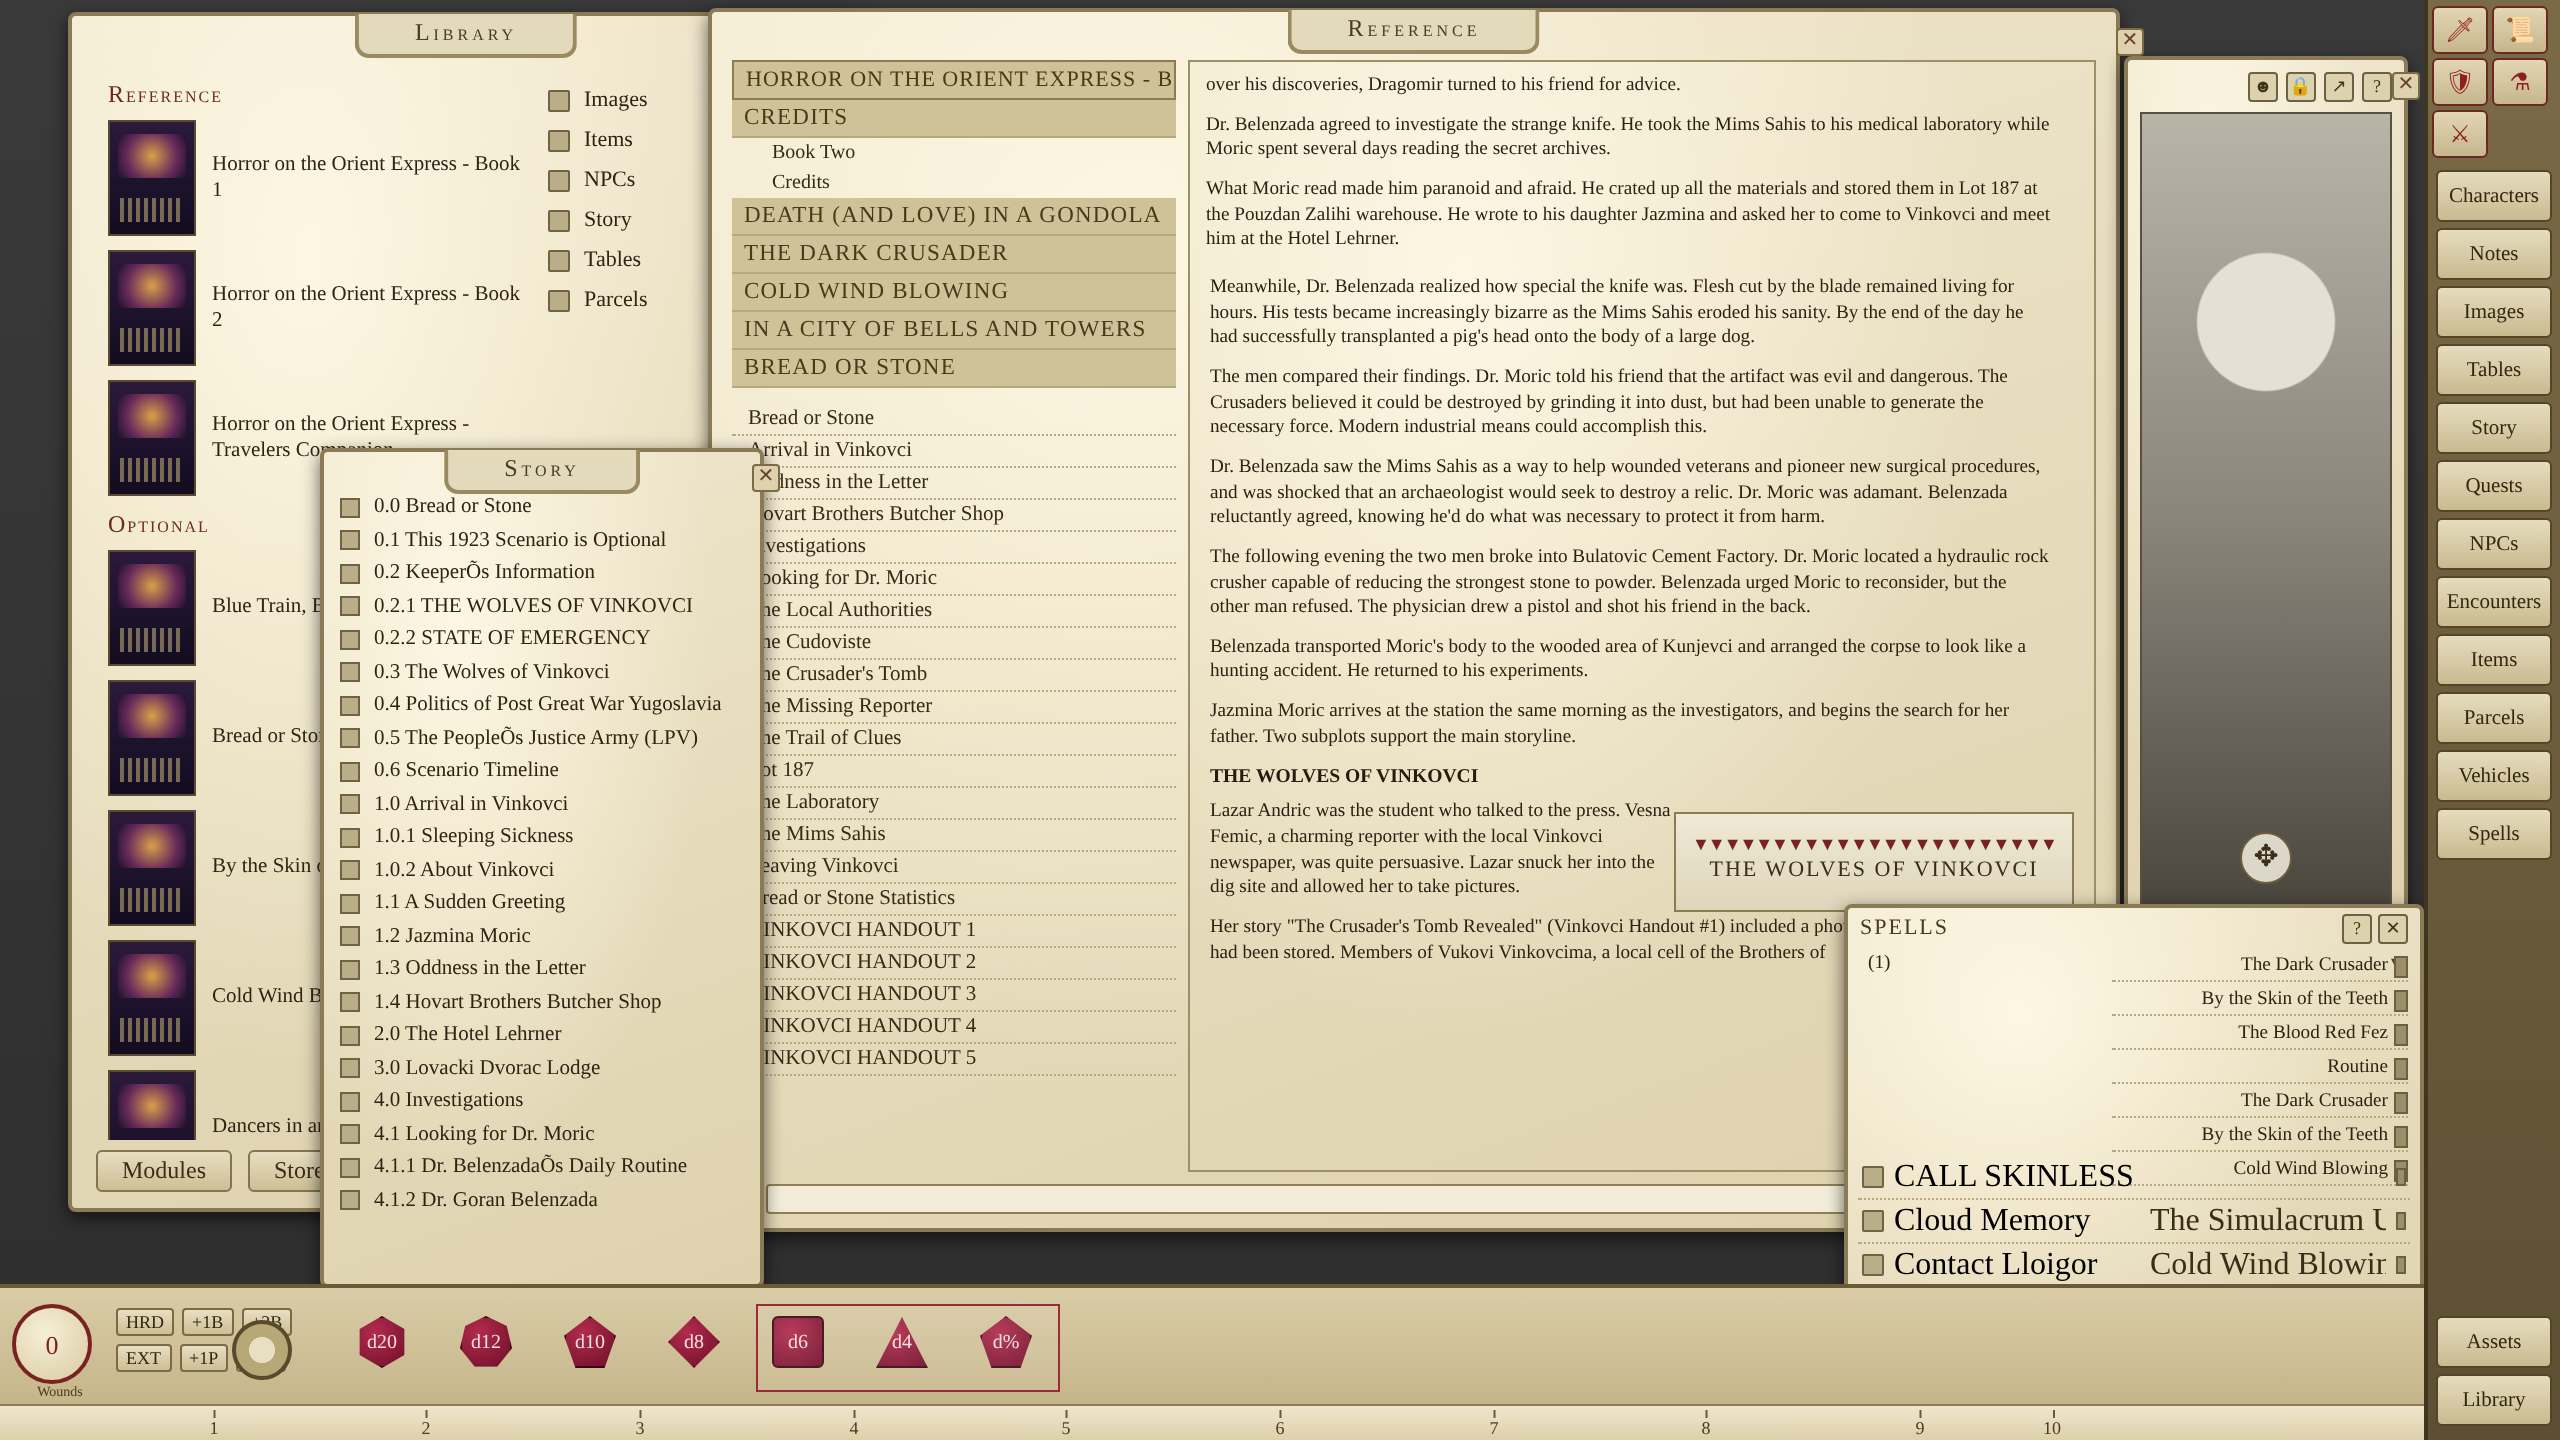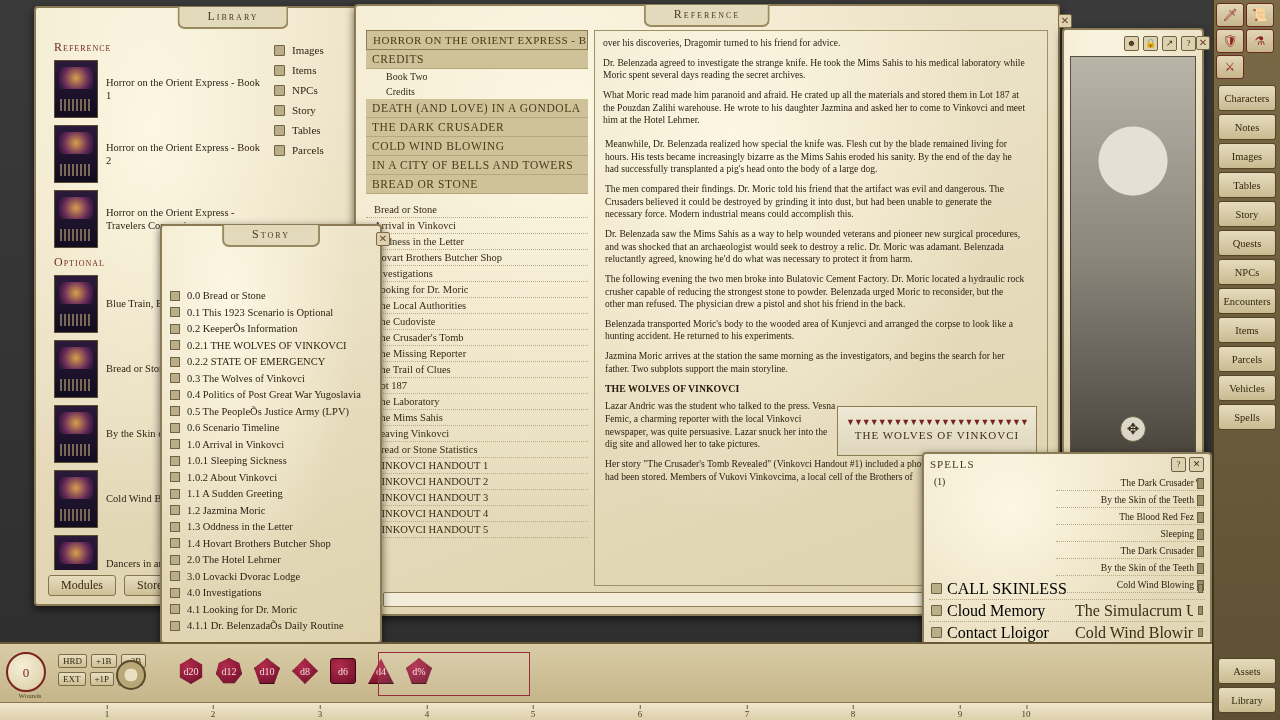--- a/index.html
+++ b/index.html
@@ -156,21 +156,21 @@
     display: flex; align-items: center; gap: 6px;
   }
   .ref-input {
     flex: 1; height: 15px; background: #f2ecd8;
     border: 1px solid #8e7f57; border-radius: 2px;
   }
   .nav-arrow { font-size: 11px; color: #4b3c20; cursor: pointer; padding: 0 4px; }
 
   
   #story { left: 160px; top: 224px; width: 222px; height: 420px; }
-  .story-body { position: absolute; inset: 22px 8px 8px 8px; overflow: hidden; margin-top: 42px; }
+  .story-body { position: absolute; inset: 22px 8px 8px 8px; overflow: hidden; }
   .story-row { display: flex; align-items: center; gap: 7px; margin-bottom: 5.5px; }
   .story-box {
     width: 10px; height: 10px; flex: none;
     background: #b9ae88; border: 1px solid #6f6344;
   }
   .story-label { font-size: 10.5px; color: #2d2414; }
 
   
   #sidebar {
     position: absolute; right: 0; top: 0; width: 68px; height: 720px;
@@ -255,21 +255,21 @@
     background: linear-gradient(#efe6cc,#ddd0ab);
     border-top: 1px solid #8b7b53;
   }
   .ruler-tick {
     position: absolute; bottom: 1px; font-size: 9px; color: #4a3c20;
     transform: translateX(-50%);
   }
   .ruler-tick::before {
     content: ""; position: absolute; left: 50%; top: -4px; width: 1px; height: 4px; background: #6b5a38;
   }
-  .dice-row { position: absolute; left: 178px; top: 14px; display: flex; gap: 12px; align-items: center; }
+  .dice-row { position: absolute; left: 178px; top: 14px; display: flex; gap: 26px; align-items: center; }
   .die {
     width: 26px; height: 26px; background: radial-gradient(circle at 35% 30%, #b22b4c, #6e0f2a);
     border: 1px solid #3c0713; color: #f3dede; font-size: 10px;
     display: flex; align-items: center; justify-content: center;
   }
   .d20 { clip-path: polygon(50% 0,93% 25%,93% 75%,50% 100%,7% 75%,7% 25%); }
   .d12 { clip-path: polygon(50% 0,90% 19%,100% 62%,72% 97%,28% 97%,0 62%,10% 19%); }
   .d10 { clip-path: polygon(50% 0,100% 38%,78% 100%,22% 100%,0 38%); }
   .d8  { clip-path: polygon(50% 0,100% 50%,50% 100%,0 50%); }
   .d6  { clip-path: none; border-radius: 3px; }
@@ -572,21 +572,21 @@
     </div>
     <div class="sl-top-row" style="position:absolute;top:20px;left:6px;right:6px;">
       <span style="font-size:9.6px;color:#2c2313">(1)</span>
       <span style="font-size:9px;color:#4a3c20">▾</span>
     </div>
 
     <div class="sl-right-list">
       <div class="sl-right-item">The Dark Crusader</div>
       <div class="sl-right-item">By the Skin of the Teeth</div>
       <div class="sl-right-item">The Blood Red Fez</div>
-      <div class="sl-right-item">Sleeping</div>
+      <div class="sl-right-item">Routine</div>
       <div class="sl-right-item">The Dark Crusader</div>
       <div class="sl-right-item">By the Skin of the Teeth</div>
       <div class="sl-right-item">Cold Wind Blowing</div>
     </div>
 
     <div style="position:absolute;left:5px;right:5px;bottom:6px;">
       <div class="sl-item">
         <span class="lib-ico"></span>
         <span class="sl-name">CALL SKINLESS ONE</span>
         <span class="sl-src"></span>

